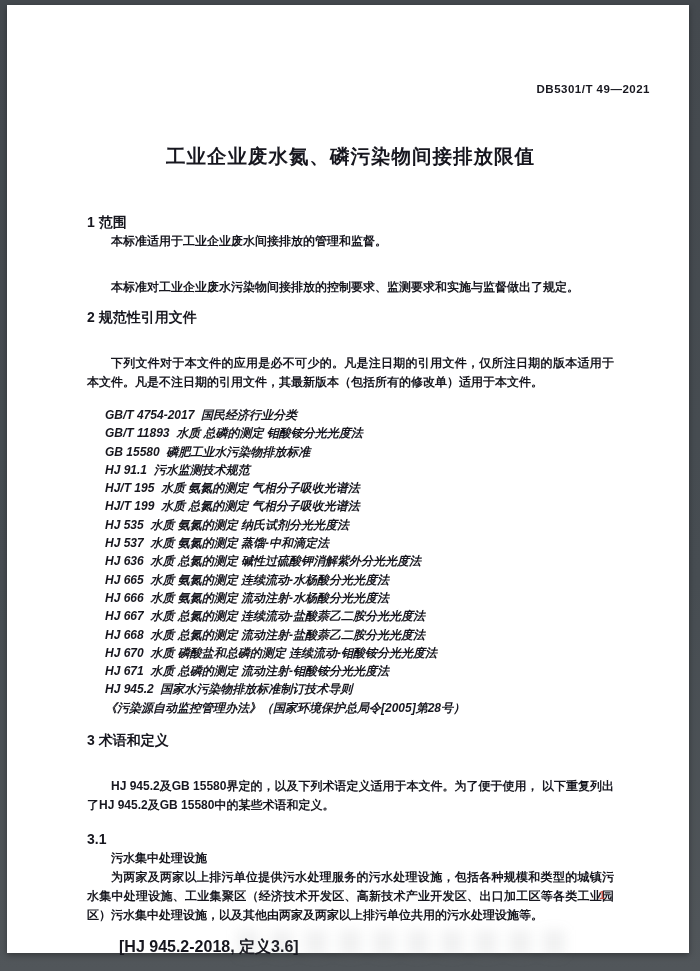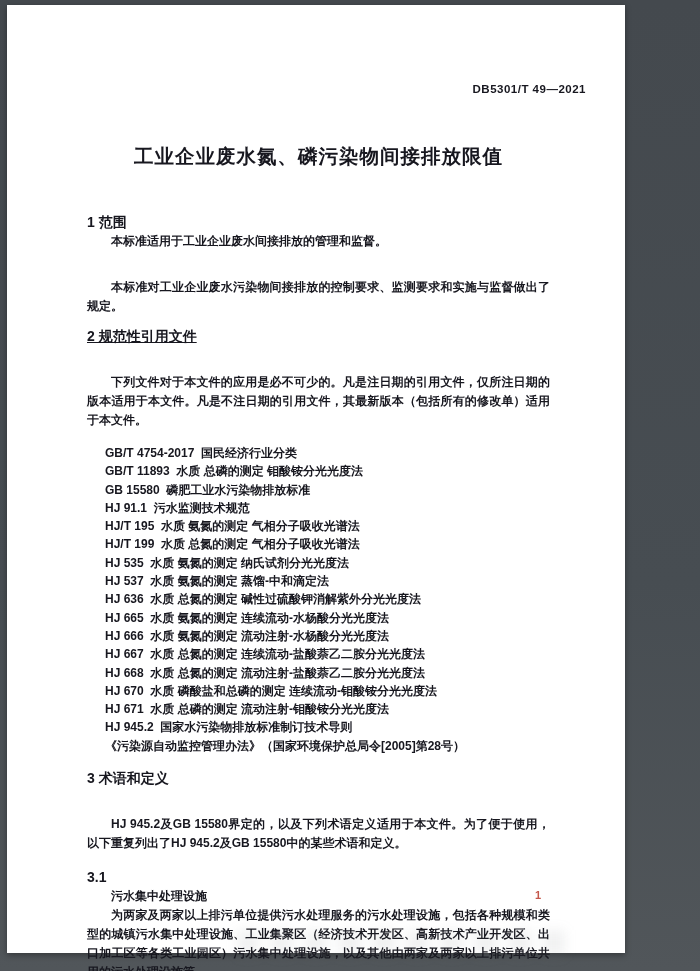--- a/index.html
+++ b/index.html
@@ -14,21 +14,21 @@
   .viewer {
     position: relative;
     width: 700px;
     height: 971px;
     background: linear-gradient(180deg, #44494e 0%, #474d52 60%, #51565a 100%);
   }
   .paper {
     position: absolute;
     left: 7px;
     top: 5px;
-    width: 618px;
+    width: 682px;
     height: 948px;
     background: #ffffff;
     box-shadow: 0 2px 6px rgba(0,0,0,0.35);
     color: #17171f;
     font-weight: 700;
   }
   .content {
     position: relative;
     padding: 0 75px 0 80px;
     height: 100%;
@@ -45,31 +45,31 @@
     margin-top: 48px;
     text-align: center;
     font-size: 19.5px;
     letter-spacing: 1px;
   }
   .sec-heading {
     font-size: 14px;
     margin-top: 0;
   }
   .h1 { margin-top: 44px; }
-  .h2 { margin-top: 3px; text-decoration: underline; }
+  .h2 { margin-top: 3px; }
   .h3 { margin-top: 15px; }
   .para {
     font-size: 12px;
     line-height: 19px;
     text-indent: 2em;
     margin-top: 0;
     text-align: justify;
   }
   .p-first { margin-top: 27px; }
-  .ref-list { margin-top: 14px; }
+  .ref-list { margin-top: 14px; font-style: italic; }
   .ref-item {
     font-size: 12px;
     line-height: 18.3px;
     padding-left: 18px;
     white-space: pre-wrap;
   }
   .sub-num {
     font-size: 14px;
     line-height: 19px;
     margin-top: 15px;

